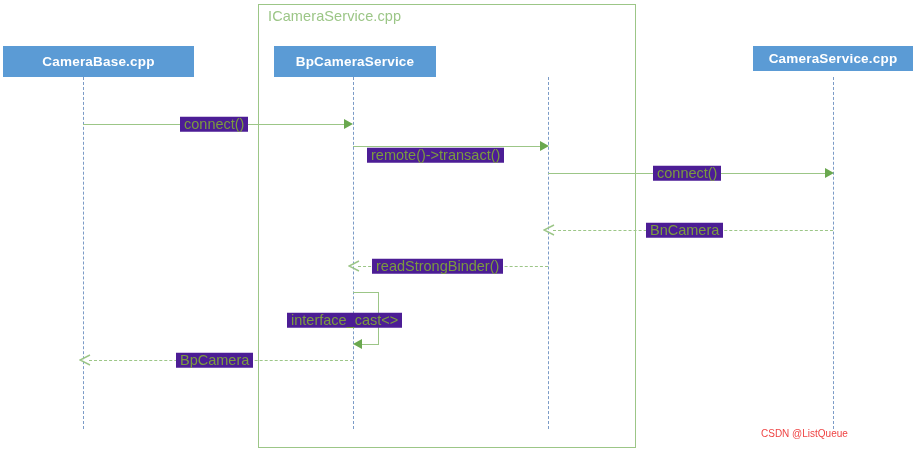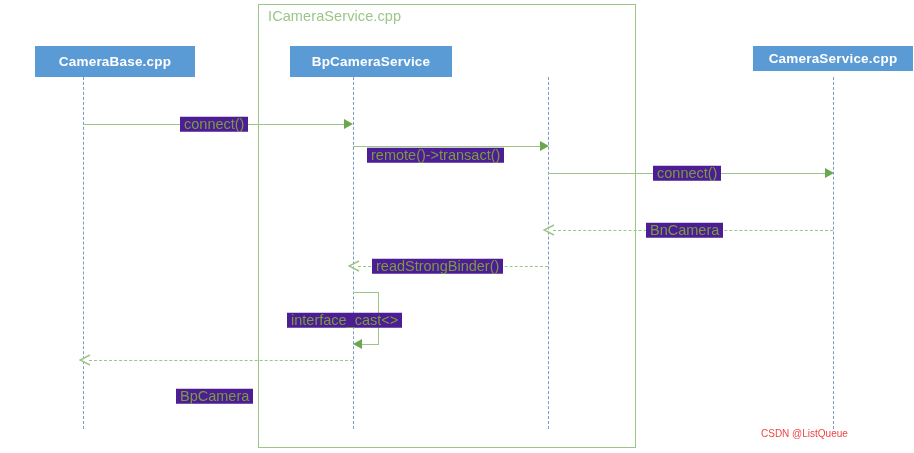--- a/index.html
+++ b/index.html
@@ -124,25 +124,25 @@
   }
 </style>
 </head>
 <body>
 
 <div id="canvas">
 
   <div class="frame" style="left:258px; top:4px; width:378px; height:444px;"></div>
   <div class="frame-label" style="left:268px; top:8px;">ICameraService.cpp</div>
 
-  <div class="actor-box" style="left:3px; top:46px; width:160px; height:31px;margin-left:32px;">
+  <div class="actor-box" style="left:3px; top:46px; width:191px; height:31px;">
     <span>CameraBase.cpp</span>
   </div>
 
-  <div class="actor-box" style="left:274px; top:46px; width:162px; height:31px;margin-left:16px;">
+  <div class="actor-box" style="left:274px; top:46px; width:162px; height:31px;">
     <span>BpCameraService</span>
   </div>
 
 
   <div class="actor-box" style="left:753px; top:46px; width:160px; height:25px;">
     <span>CameraService.cpp</span>
   </div>
 
   <div class="lifeline" style="left:83px; top:77px; height:352px;"></div>
   <div class="lifeline" style="left:353px; top:77px; height:352px;"></div>
@@ -176,17 +176,17 @@
   <div class="loop-seg-h" style="left:353px; top:292px; width:26px;"></div>
   <div class="loop-seg-v" style="left:378px; top:292px; height:52px;"></div>
   <div class="loop-seg-h" style="left:362px; top:344px; width:17px;"></div>
   <div class="arrow-solid-left" style="left:353px; top:344px;"></div>
   <div class="msg-label" style="left:287px; top:320px;">interface_cast&lt;&gt;</div>
 
   <div class="msg-line dashed" style="left:89px; top:360px; width:264px;"></div>
   <svg class="arrow-open-left" style="left:79px; top:360px;" width="12" height="12" viewBox="0 0 12 12">
     <polyline points="11,1 1,6 11,11" fill="none" stroke="#9CC687" stroke-width="1.4"></polyline>
   </svg>
-  <div class="msg-label" style="left:176px; top:360px;margin-top:36px;">BpCamera</div>
+  <div class="msg-label" style="left:176px; top:360px;">BpCamera</div>
 
   <div class="watermark" style="left:761px; top:428px;">CSDN @ListQueue</div>
 
 </div>
 
 </body></html>

